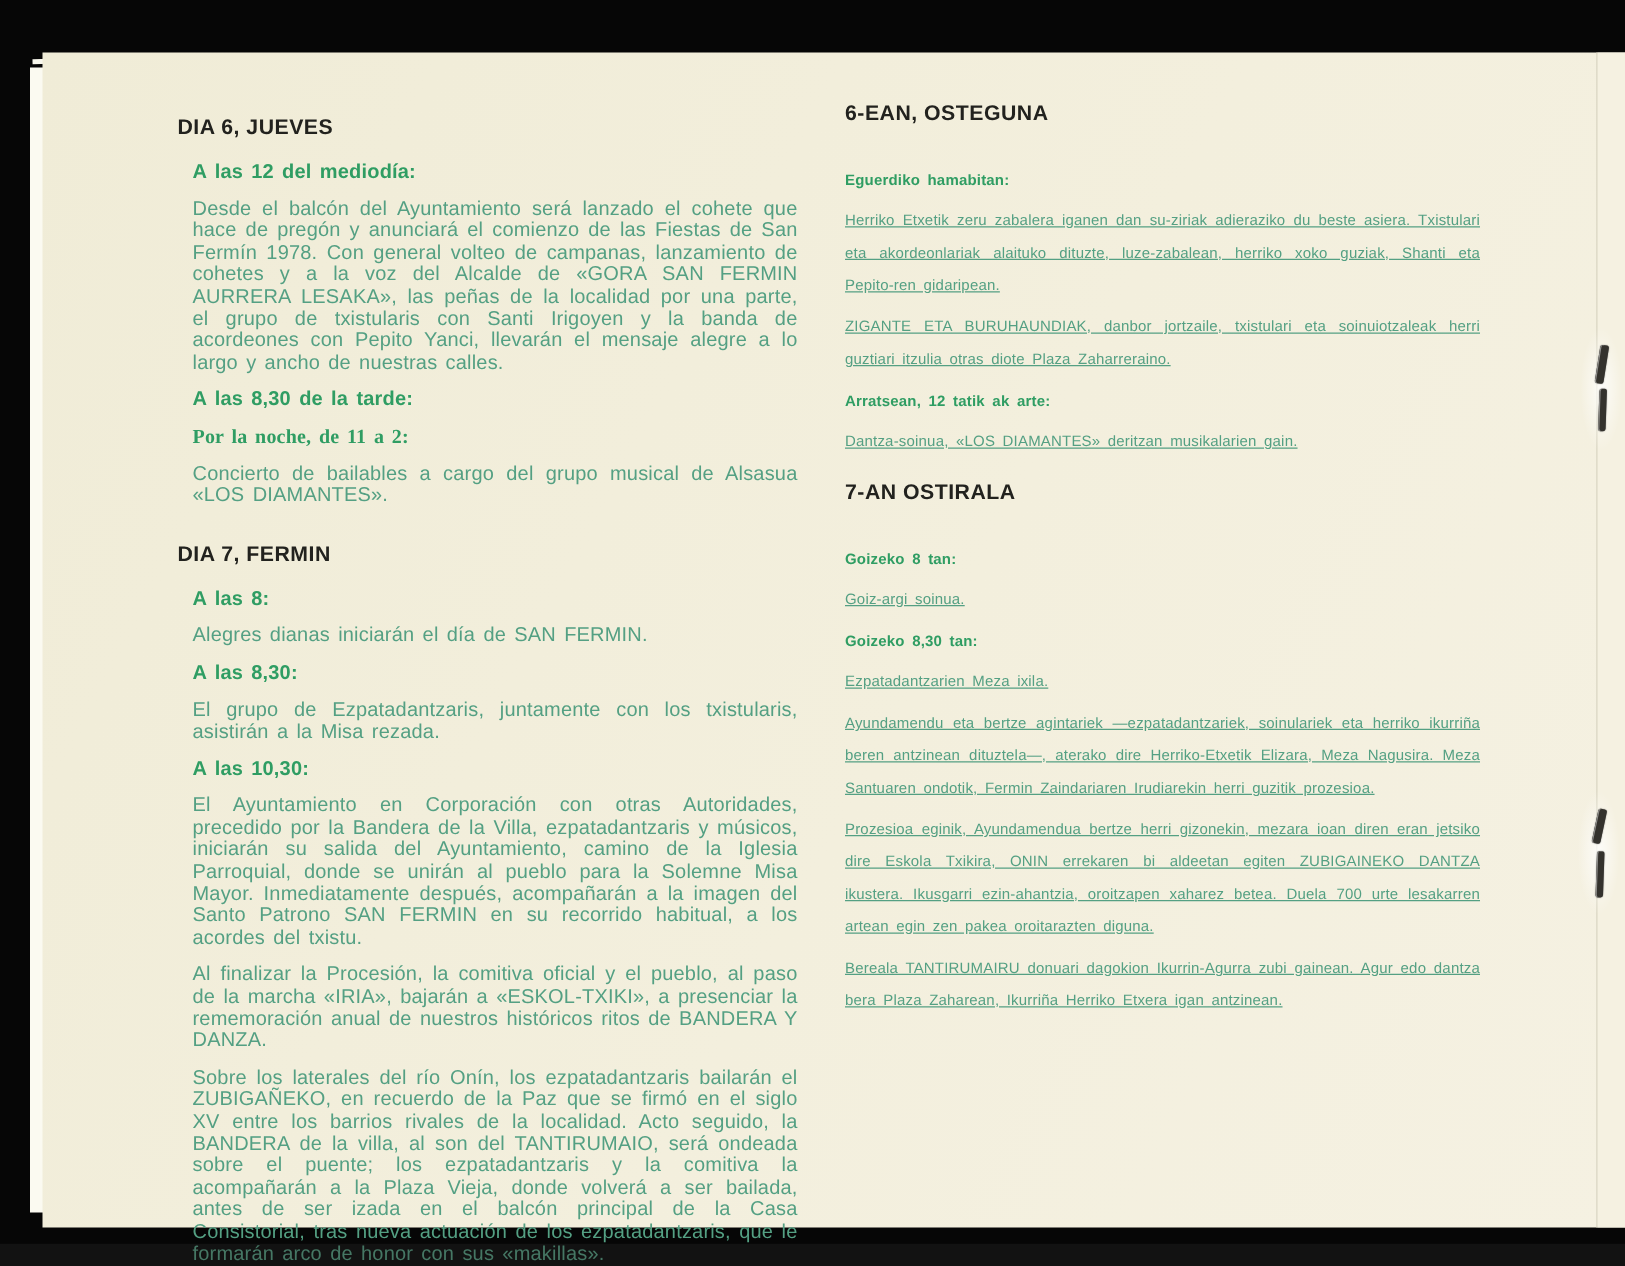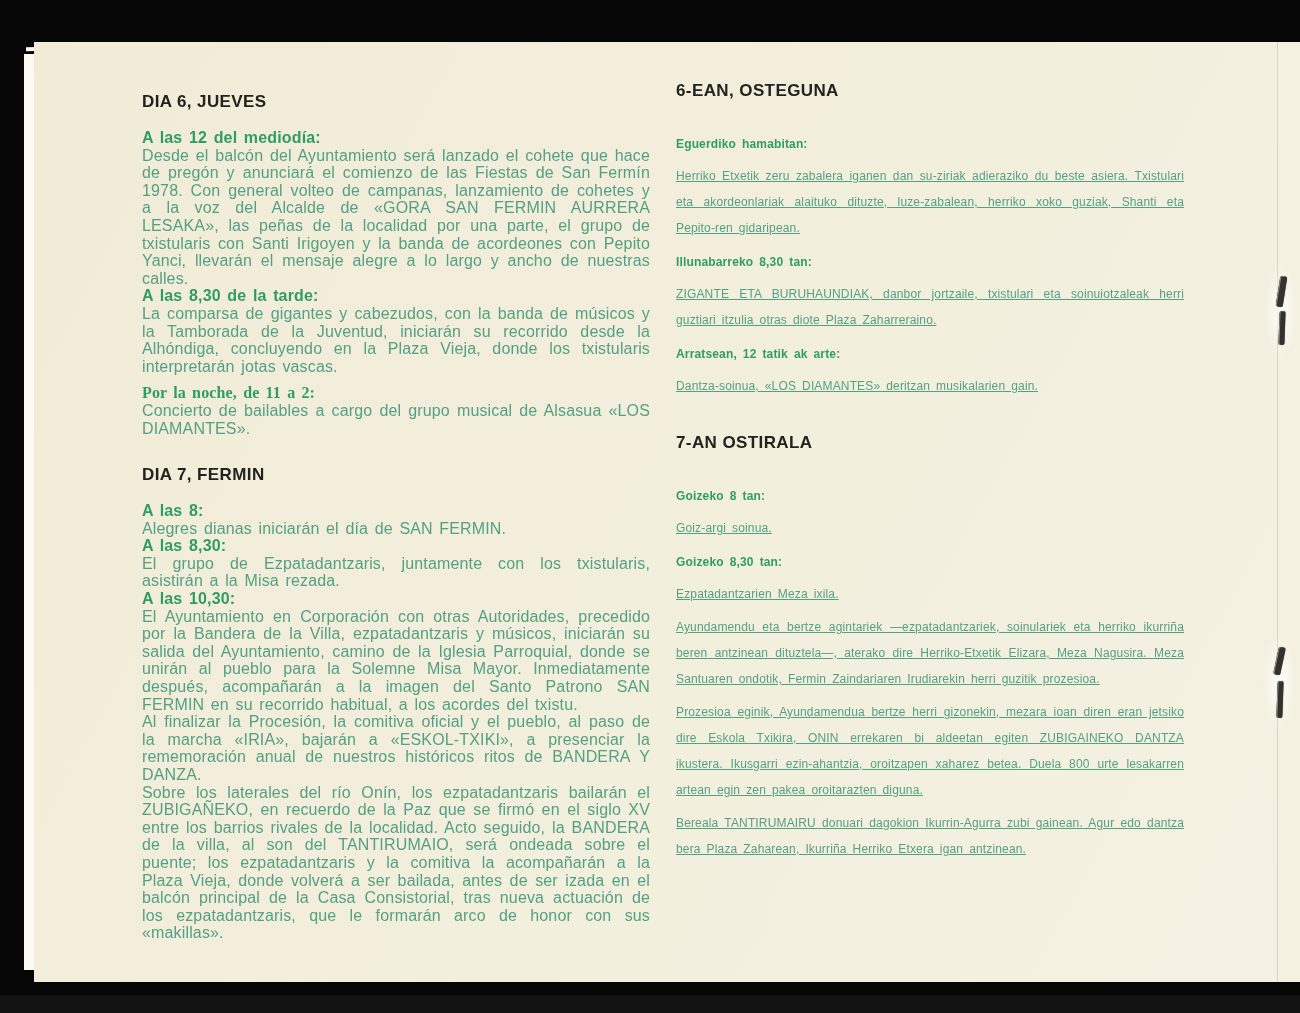--- a/index.html
+++ b/index.html
@@ -45,33 +45,33 @@
 
   .col{position:absolute;width:508px;}
   .col-left{left:108px;top:50px;}
   .col-right{left:642px;top:39px;}
 
   .day-heading{
     margin:0 0 17px 0;
     font-size:17px;font-weight:bold;letter-spacing:.4px;
     color:#22221e;
   }
-  .col p{margin:0;text-align:justify;}
+  .col p{margin:12px;text-align:justify;}
   .subhead{font-weight:bold;color:#2f9d63;}
   .para{color:#54a083;}
 
   .col-left p{font-size:16px;line-height:17.6px;letter-spacing:.15px;word-spacing:2px;}
   .col-left .gap{margin-top:9px;font-family:Liberation Serif, serif;}
   .col-left section + section{margin-top:28px;}
 
   .col-right p{font-size:12px;line-height:26px;letter-spacing:.15px;word-spacing:2.5px;}
   .col-right .day-heading{margin-bottom:30px;}
   .col-right .subhead{margin:8px 0 6px 0;}
   .col-right .para{margin:0 0 7px 0;text-decoration:underline;}
-  .col-right section + section{margin-top:34px;}
+  .col-right section + section{margin-top:18px;}
 </style>
 </head>
 <body>
 
 <div class="screen">
   <div class="under-page"></div>
   <div class="under-page-top"></div>
 
   <div class="paper">
     <div class="fold-strip"></div>
@@ -84,53 +84,51 @@
         <div class="staple-bar" style="left: 1242px; top: 605px; width: 7px; height: 28px; transform: rotate(12deg);"></div>
         <div class="staple-bar" style="left: 1243px; top: 639px; width: 6px; height: 37px; transform: rotate(2deg);"></div>
       </div>
 
     <div class="col col-left" id="col-left">
         <section>
           <h2 class="day-heading">DIA 6, JUEVES</h2>
           <p class="subhead">A las 12 del mediodía:</p>
           <p class="para">Desde el balcón del Ayuntamiento será lanzado el cohete que hace de pregón y anunciará el comienzo de las Fiestas de San Fermín 1978. Con general volteo de campanas, lanzamiento de cohetes y a la voz del Alcalde de «GORA SAN FERMIN AURRERA LESAKA», las peñas de la localidad por una parte, el grupo de txistularis con Santi Irigoyen y la banda de acordeones con Pepito Yanci, llevarán el mensaje alegre a lo largo y ancho de nuestras calles.</p>
           <p class="subhead">A las 8,30 de la tarde:</p>
-          <p class="para">La comparsa de gigantes y cabezudos, con la banda de músicos y la Tamborada de la Juventud, iniciarán su recorrido desde la Alhóndiga, concluyendo en la Plaza Vieja, donde los txistularis interpretarán jotas vascas.</p>
           <p class="subhead gap">Por la noche, de 11 a 2:</p>
           <p class="para">Concierto de bailables a cargo del grupo musical de Alsasua «LOS DIAMANTES».</p>
         </section>
         <section>
           <h2 class="day-heading">DIA 7, FERMIN</h2>
           <p class="subhead">A las 8:</p>
           <p class="para">Alegres dianas iniciarán el día de SAN FERMIN.</p>
           <p class="subhead">A las 8,30:</p>
           <p class="para">El grupo de Ezpatadantzaris, juntamente con los txistularis, asistirán a la Misa rezada.</p>
           <p class="subhead">A las 10,30:</p>
           <p class="para">El Ayuntamiento en Corporación con otras Autoridades, precedido por la Bandera de la Villa, ezpatadantzaris y músicos, iniciarán su salida del Ayuntamiento, camino de la Iglesia Parroquial, donde se unirán al pueblo para la Solemne Misa Mayor. Inmediatamente después, acompañarán a la imagen del Santo Patrono SAN FERMIN en su recorrido habitual, a los acordes del txistu.</p>
           <p class="para">Al finalizar la Procesión, la comitiva oficial y el pueblo, al paso de la marcha «IRIA», bajarán a «ESKOL-TXIKI», a presenciar la rememoración anual de nuestros históricos ritos de BANDERA Y DANZA.</p>
           <p class="para">Sobre los laterales del río Onín, los ezpatadantzaris bailarán el ZUBIGAÑEKO, en recuerdo de la Paz que se firmó en el siglo XV entre los barrios rivales de la localidad. Acto seguido, la BANDERA de la villa, al son del TANTIRUMAIO, será ondeada sobre el puente; los ezpatadantzaris y la comitiva la acompañarán a la Plaza Vieja, donde volverá a ser bailada, antes de ser izada en el balcón principal de la Casa Consistorial, tras nueva actuación de los ezpatadantzaris, que le formarán arco de honor con sus «makillas».</p>
         </section>
       </div>
     <div class="col col-right" id="col-right">
         <section>
           <h2 class="day-heading">6-EAN, OSTEGUNA</h2>
           <p class="subhead">Eguerdiko hamabitan:</p>
           <p class="para">Herriko Etxetik zeru zabalera iganen dan su-ziriak adieraziko du beste asiera. Txistulari eta akordeonlariak alaituko dituzte, luze-zabalean, herriko xoko guziak, Shanti eta Pepito-ren gidaripean.</p>
-          <p class="subhead">Illunabarreko 8,30 tan:</p>
           <p class="para">ZIGANTE ETA BURUHAUNDIAK, danbor jortzaile, txistulari eta soinuiotzaleak herri guztiari itzulia otras diote Plaza Zaharreraino.</p>
           <p class="subhead">Arratsean, 12 tatik ak arte:</p>
           <p class="para">Dantza-soinua, «LOS DIAMANTES» deritzan musikalarien gain.</p>
         </section>
         <section>
           <h2 class="day-heading">7-AN OSTIRALA</h2>
           <p class="subhead">Goizeko 8 tan:</p>
           <p class="para">Goiz-argi soinua.</p>
           <p class="subhead">Goizeko 8,30 tan:</p>
           <p class="para">Ezpatadantzarien Meza ixila.</p>
           <p class="para">Ayundamendu eta bertze agintariek —ezpatadantzariek, soinulariek eta herriko ikurriña beren antzinean dituztela—, aterako dire Herriko-Etxetik Elizara, Meza Nagusira. Meza Santuaren ondotik, Fermin Zaindariaren Irudiarekin herri guzitik prozesioa.</p>
-          <p class="para">Prozesioa eginik, Ayundamendua bertze herri gizonekin, mezara ioan diren eran jetsiko dire Eskola Txikira, ONIN errekaren bi aldeetan egiten ZUBIGAINEKO DANTZA ikustera. Ikusgarri ezin-ahantzia, oroitzapen xaharez betea. Duela 800 urte lesakarren artean egin zen pakea oroitarazten diguna.</p>
+          <p class="para">Prozesioa eginik, Ayundamendua bertze herri gizonekin, mezara ioan diren eran jetsiko dire Eskola Txikira, ONIN errekaren bi aldeetan egiten ZUBIGAINEKO DANTZA ikustera. Ikusgarri ezin-ahantzia, oroitzapen xaharez betea. Duela 700 urte lesakarren artean egin zen pakea oroitarazten diguna.</p>
           <p class="para">Bereala TANTIRUMAIRU donuari dagokion Ikurrin-Agurra zubi gainean. Agur edo dantza bera Plaza Zaharean, Ikurriña Herriko Etxera igan antzinean.</p>
         </section>
       </div>
   </div>
 
   <div class="bottom-band"></div>
 </div>
 
 </body></html>

